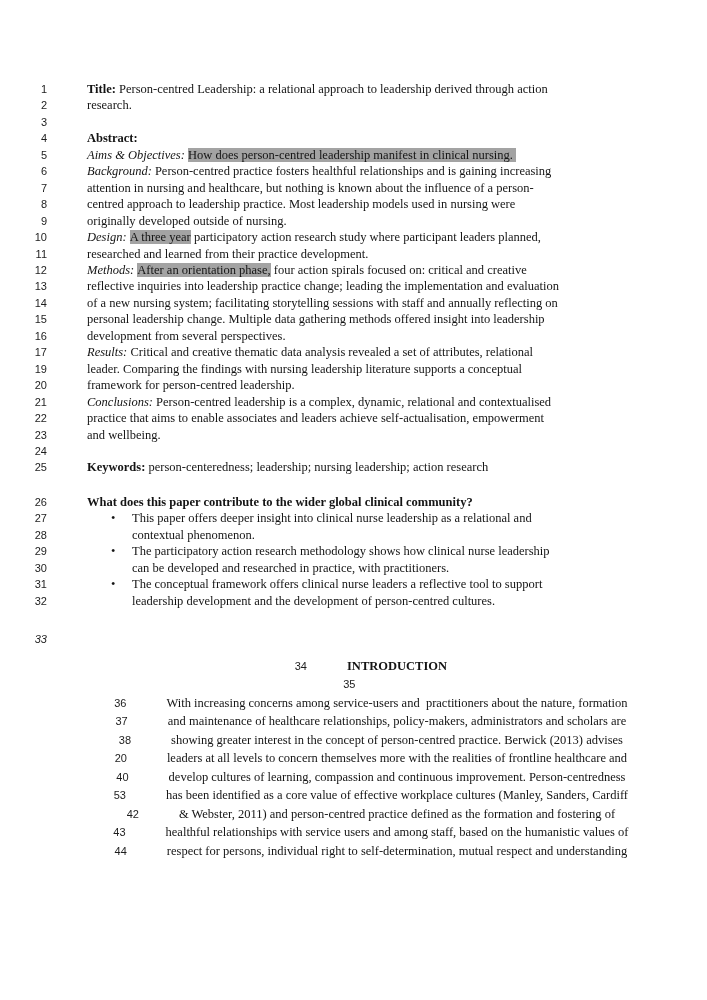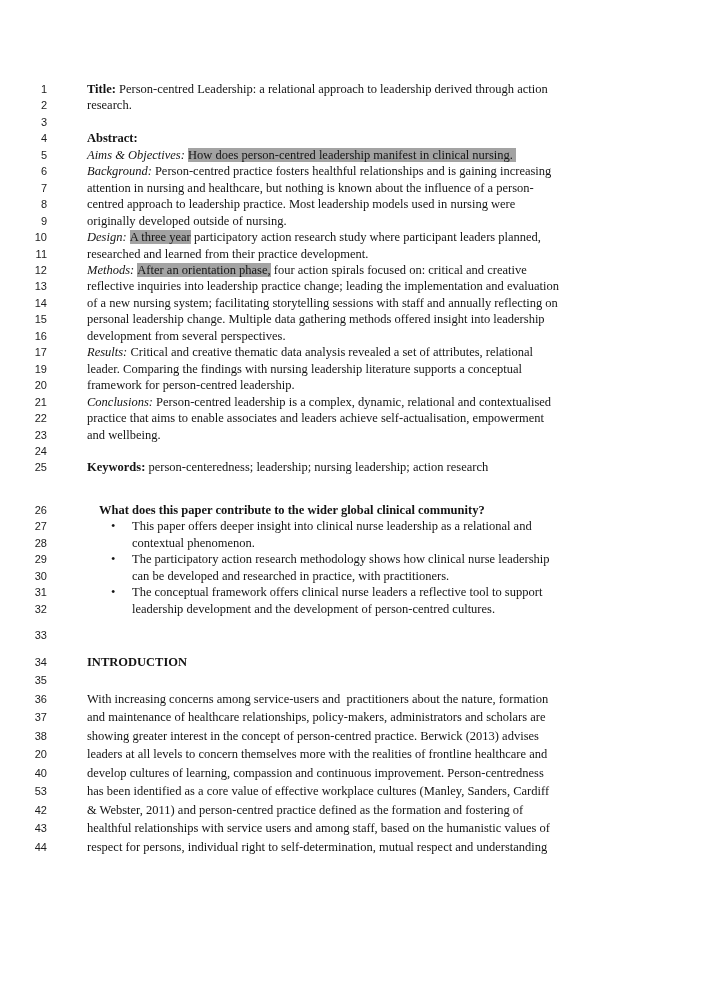--- a/index.html
+++ b/index.html
@@ -32,24 +32,24 @@
     font-family: "Liberation Sans", "DejaVu Sans", sans-serif;
     font-size: 11px;
     color: #1c1c1c;
   }
   .line .text {
     margin-left: 40px;
     font-size: 12.5px;
     position: relative;
   }
   
-  .line.sec-intro { line-height: 18.5px; }
+  .line.sec-intro { line-height: 18.5px; justify-content: center; }
   
-  .line.start-contribution { margin-top: 26px; gap: 12px; }
-  .line.start-gap33 { margin-top: 10px; }
+  .line.start-contribution { margin-top: 18px; }
+  .line.start-gap33 { margin-top: 22px; font-style: italic; }
   .line.start-intro { margin-top: 9px; }
   
   .text.bullet-first { padding-left: 45px; }
   .text.bullet-cont  { padding-left: 45px; }
   .bullet-dot {
     position: absolute;
     left: 24px;
     top: 0;
     font-size: 12.5px;
   }

